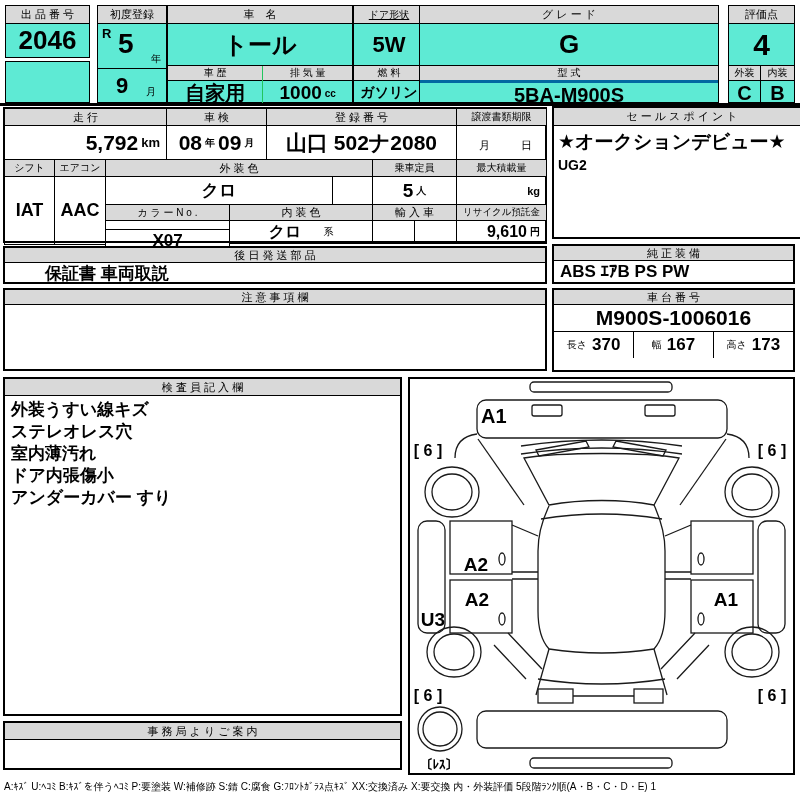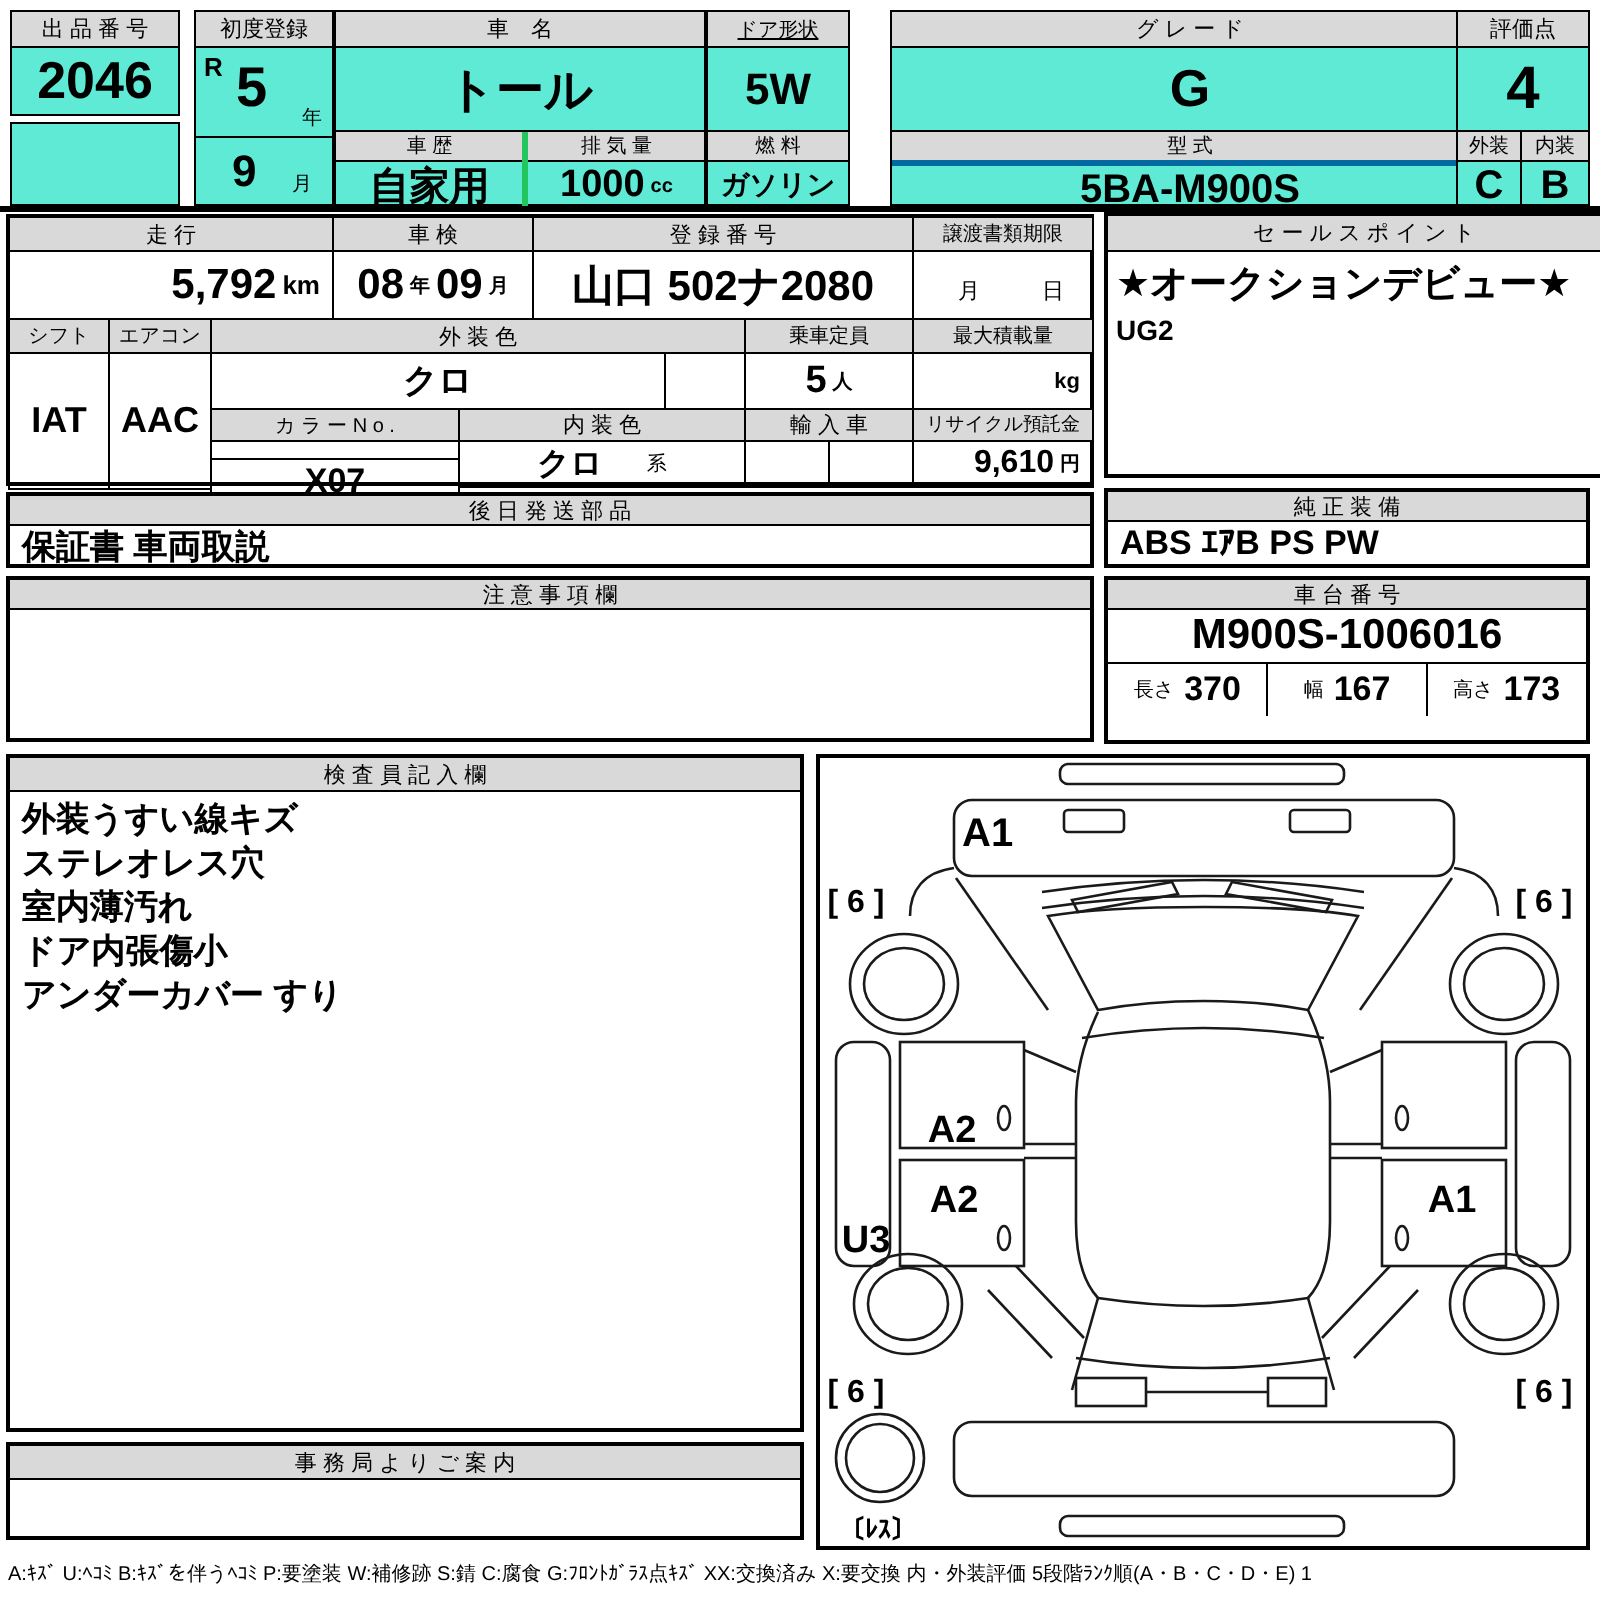--- a/index.html
+++ b/index.html
@@ -43,42 +43,42 @@
     <div style="height:34px;position:relative;">
       <span style="position:absolute;left:18px;top:4px;font-weight:bold;font-size:22px;">9</span>
       <span style="position:absolute;right:10px;bottom:4px;font-size:10px;">月</span>
     </div>
   </div>
 
   <div class="c box1" style="left:167px;top:5px;width:186px;height:98px;">
     <div class="hdr" style="height:17px;border-bottom:1px solid #000;">車　名</div>
     <div class="val" style="height:41px;font-size:24px;border-bottom:1px solid #000;">トール</div>
     <div style="display:flex;height:38px;">
-      <div style="width:95px;border-right:3px solid #22c55e;">
+      <div style="width:95px;border-right:1px solid #22c55e;">
         <div class="hdr" style="height:14px;border-bottom:1px solid #000;font-size:10px;">車 歴</div>
         <div class="val" style="height:24px;font-size:20px;">自家用</div>
       </div>
       <div style="width:89px;">
         <div class="hdr" style="height:14px;border-bottom:1px solid #000;font-size:10px;">排 気 量</div>
         <div class="val" style="height:24px;font-size:19px;">
           <span>1000</span>
           <span class="unit">cc</span>
         </div>
       </div>
     </div>
   </div>
 
   <div class="c box1" style="left:353px;top:5px;width:72px;height:98px;">
     <div class="hdr" style="height:17px;border-bottom:1px solid #000;font-size:10px;text-decoration:underline;">ドア形状</div>
     <div class="val" style="height:41px;font-size:22px;border-bottom:1px solid #000;">5W</div>
     <div class="hdr" style="height:14px;border-bottom:1px solid #000;font-size:10px;">燃 料</div>
     <div class="val" style="height:24px;font-size:14px;">ガソリン</div>
   </div>
 
-  <div class="c box1" style="left:445px;top:5px;width:300px;height:98px;">
+  <div class="c box1" style="left:419px;top:5px;width:300px;height:98px;">
     <div class="hdr" style="height:17px;border-bottom:1px solid #000;">グ レ ー ド</div>
     <div class="val" style="height:41px;font-size:26px;border-bottom:1px solid #000;">G</div>
     <div class="hdr" style="height:14px;border-bottom:3px solid #0369a1;font-size:10px;">型 式</div>
     <div class="val" style="height:24px;font-size:20px;">5BA-M900S</div>
   </div>
 
   <div class="c box1" style="left:728px;top:5px;width:67px;height:98px;">
     <div class="hdr" style="height:17px;border-bottom:1px solid #000;">評価点</div>
     <div class="val" style="height:41px;font-size:30px;border-bottom:1px solid #000;">4</div>
     <div style="display:flex;height:38px;">
@@ -155,21 +155,21 @@
   <div class="c box" style="left:552px;top:106px;width:260px;height:133px;">
     <div class="hdr" style="height:17px;border-bottom:1px solid #000;">セ ー ル ス ポ イ ン ト</div>
     <div style="padding:3px 4px;">
       <div style="font-weight:bold;font-size:19px;white-space:nowrap;">★オークションデビュー★</div>
       <div style="font-weight:bold;font-size:14px;margin-top:2px;">UG2</div>
     </div>
   </div>
 
   <div class="c box" style="left:3px;top:246px;width:544px;height:38px;">
     <div class="hdr" style="height:14px;border-bottom:1px solid #000;">後 日 発 送 部 品</div>
-    <div class="val vleft" style="height:20px;font-size:17px;">保証書 車両取説</div>
+    <div class="val vleft" style="height:20px;font-size:17px;margin-left:34px;">保証書 車両取説</div>
   </div>
   <div class="c box" style="left:552px;top:244px;width:243px;height:40px;">
     <div class="hdr" style="height:14px;border-bottom:1px solid #000;">純 正 装 備</div>
     <div class="val vleft" style="height:22px;font-size:17px;">ABS ｴｱB PS PW</div>
   </div>
 
   <div class="c box" style="left:3px;top:288px;width:544px;height:83px;">
     <div class="hdr" style="height:14px;border-bottom:1px solid #000;">注 意 事 項 欄</div>
   </div>
   <div class="c box" style="left:552px;top:288px;width:243px;height:84px;">

